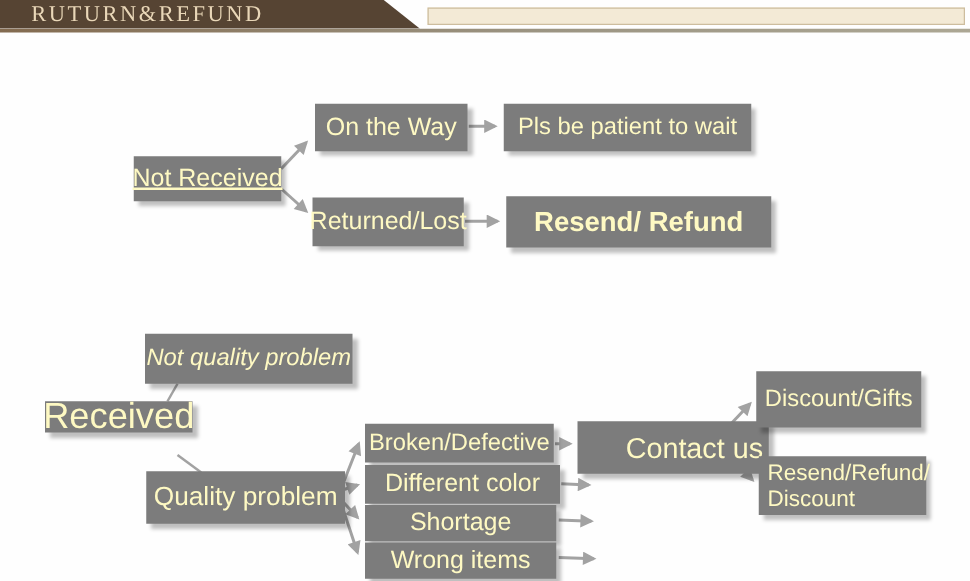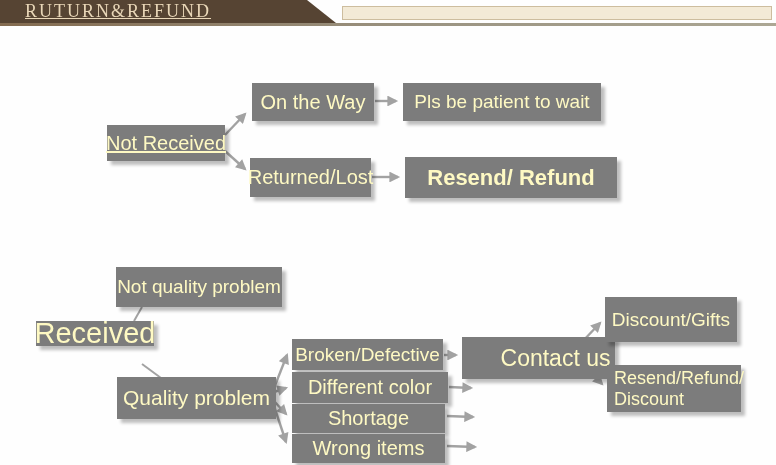--- a/index.html
+++ b/index.html
@@ -14,21 +14,20 @@
   .banner{
     position:absolute;left:0;top:0;width:336px;height:23px;
     background:#564433;
     clip-path:polygon(0 0,307px 0,336px 100%,0 100%);
   }
   .banner-title{
     position:absolute;left:25px;top:0;height:23px;line-height:23px;
     font-family:"Liberation Serif", serif;
     font-size:18px;letter-spacing:2px;color:#e9d7b8;
     white-space:nowrap;
-    text-decoration:underline;
   }
   .banner-stripe{
     position:absolute;left:342px;top:6px;width:428px;height:12px;
     background:#f3ead6;border:1px solid #cdbd9e;
   }
   .banner-underline{
     position:absolute;left:0;top:23px;width:776px;height:3px;
     background:linear-gradient(to right,#836b50,#9b9482 55%,#aca794);
   }
   
@@ -79,21 +78,21 @@
     <line x1="582" y1="342" x2="600" y2="323" stroke="#a2a2a2" stroke-width="2.4" marker-end="url(#ah)"></line>
     <line x1="582" y1="363" x2="602" y2="384" stroke="#a2a2a2" stroke-width="2.4" marker-end="url(#ah)"></line>
   </svg>
 
   <div class="node" style="left:107px;top:125px;width:118px;height:36px;font-size:20px;text-decoration:underline;">Not Received</div>
   <div class="node" style="left:252px;top:83px;width:122px;height:38px;font-size:20px;">On the Way</div>
   <div class="node" style="left:403px;top:83px;width:198px;height:38px;font-size:19px;">Pls be patient to wait</div>
   <div class="node" style="left:250px;top:158px;width:121px;height:39px;font-size:20px;">Returned/Lost</div>
   <div class="node" style="left:405px;top:157px;width:212px;height:41px;font-size:22px;font-weight:700;">Resend/ Refund</div>
 
-  <div class="node" style="left:116px;top:267px;width:166px;height:40px;font-size:19px;">Not quality problem</div>
+  <div class="node" style="left:116px;top:267px;width:166px;height:40px;font-size:19px;font-style:italic;">Not quality problem</div>
   <div class="node" style="left:36px;top:321px;width:118px;height:25px;font-size:29px;">Received</div>
   <div class="node" style="left:117px;top:377px;width:159px;height:42px;font-size:21px;">Quality problem</div>
 
   <div class="node" style="left:292px;top:339px;width:151px;height:31px;font-size:19px;">Broken/Defective</div>
   <div class="node" style="left:292px;top:372px;width:156px;height:31px;font-size:20px;">Different color</div>
   <div class="node" style="left:292px;top:404px;width:153px;height:29px;font-size:20px;">Shortage</div>
   <div class="node" style="left:292px;top:434px;width:153px;height:29px;font-size:20px;">Wrong items</div>
 
   <div class="node" style="left:462px;top:337px;width:119px;height:42px;font-size:23px;padding-left:34px;">Contact us</div>
 

